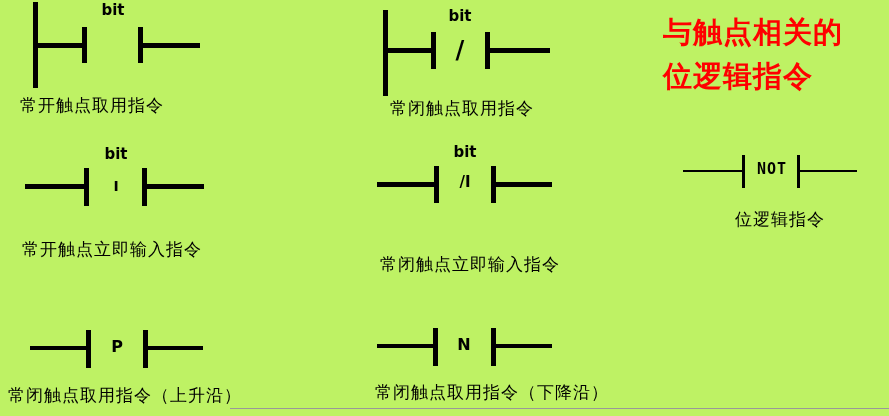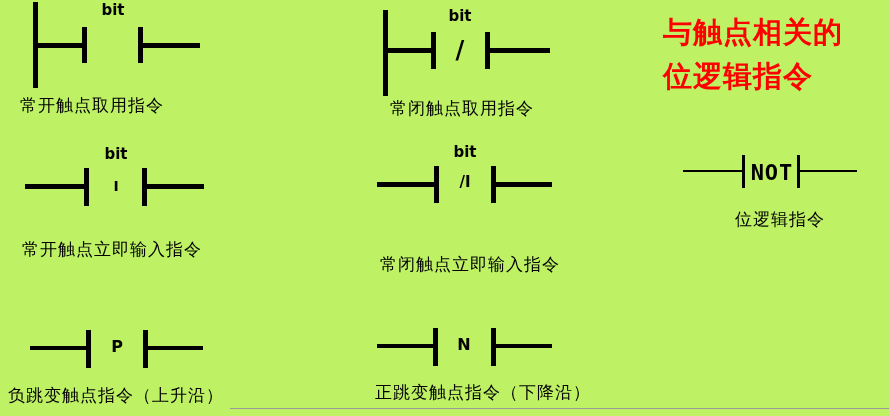--- a/index.html
+++ b/index.html
@@ -61,39 +61,39 @@
     <div class="mid" style="left:449px;top:175px;width:32px;font-size:15px">/I</div>
     <div class="v" style="left:491px;top:166px;width:5px;height:37px"></div>
     <div class="h" style="left:496px;top:182px;width:56px;height:5px"></div>
     <div class="bit" style="left:449px;top:145px;width:32px">bit</div>
     <div class="cap" style="left:380px;top:256px">常闭触点立即输入指令</div>
   </div>
 
   <div>
     <div class="h" style="left:683px;top:170px;width:59px;height:2px"></div>
     <div class="v" style="left:742px;top:155px;width:3px;height:33px"></div>
-    <div class="mid notfont" style="left:746px;top:162px;width:52px;font-size:22px">NOT</div>
+    <div class="mid notfont" style="left:746px;top:162px;width:52px;font-size:15px">NOT</div>
     <div class="v" style="left:797px;top:155px;width:3px;height:33px"></div>
     <div class="h" style="left:800px;top:170px;width:57px;height:2px"></div>
     <div class="cap" style="left:735px;top:211px">位逻辑指令</div>
   </div>
 
   <div>
     <div class="h" style="left:30px;top:346px;width:58px;height:4px"></div>
     <div class="v" style="left:86px;top:330px;width:5px;height:38px"></div>
     <div class="mid" style="left:101px;top:339px;width:32px;font-size:16px">P</div>
     <div class="v" style="left:143px;top:330px;width:5px;height:38px"></div>
     <div class="h" style="left:148px;top:346px;width:55px;height:4px"></div>
-    <div class="cap" style="left:8px;top:387px">负跳变触点指令（上升沿）</div>
+    <div class="cap" style="left:8px;top:387px">常闭触点取用指令（上升沿）</div>
   </div>
 
   <div>
     <div class="h" style="left:377px;top:344px;width:56px;height:4px"></div>
     <div class="v" style="left:433px;top:328px;width:5px;height:38px"></div>
     <div class="mid" style="left:448px;top:337px;width:32px;font-size:16px">N</div>
     <div class="v" style="left:491px;top:328px;width:5px;height:38px"></div>
     <div class="h" style="left:496px;top:344px;width:56px;height:4px"></div>
-    <div class="cap" style="left:375px;top:384px">正跳变触点指令（下降沿）</div>
+    <div class="cap" style="left:375px;top:384px">常闭触点取用指令（下降沿）</div>
   </div>
 
   <div class="divider"></div>
 
 </div>
 
 </body></html>

